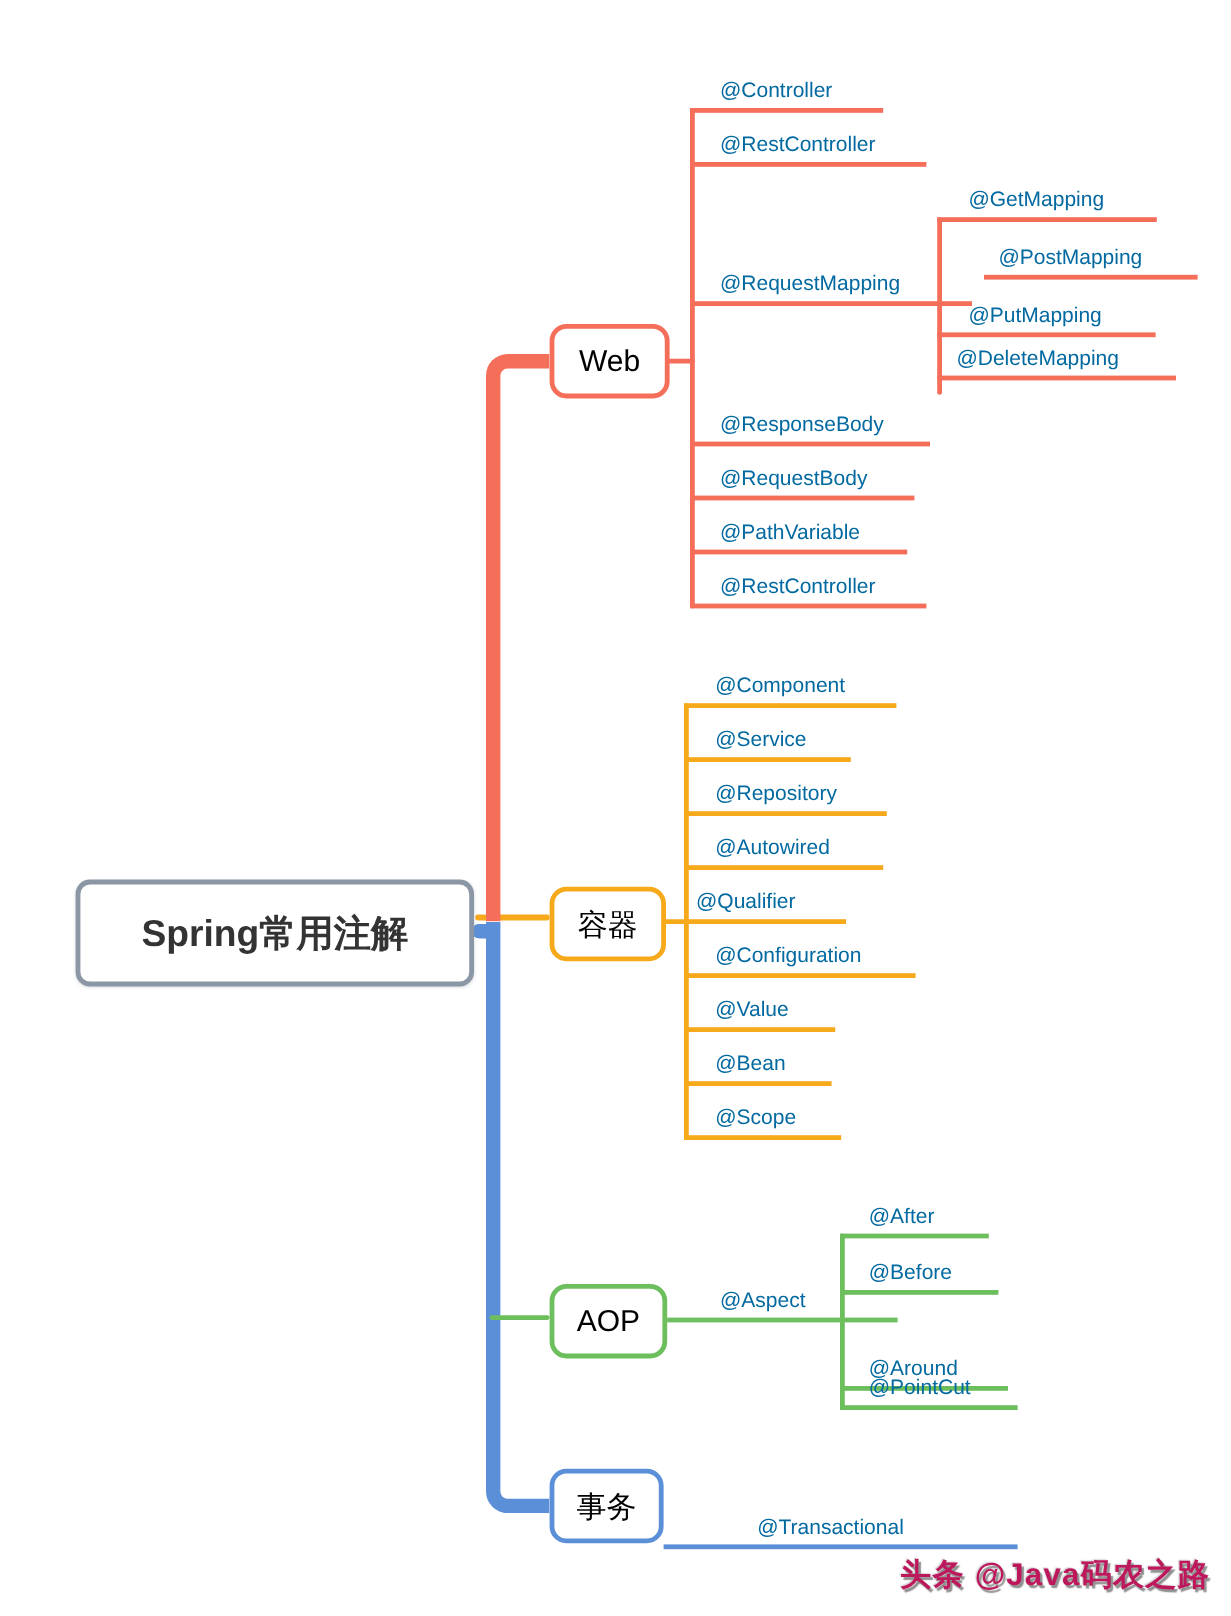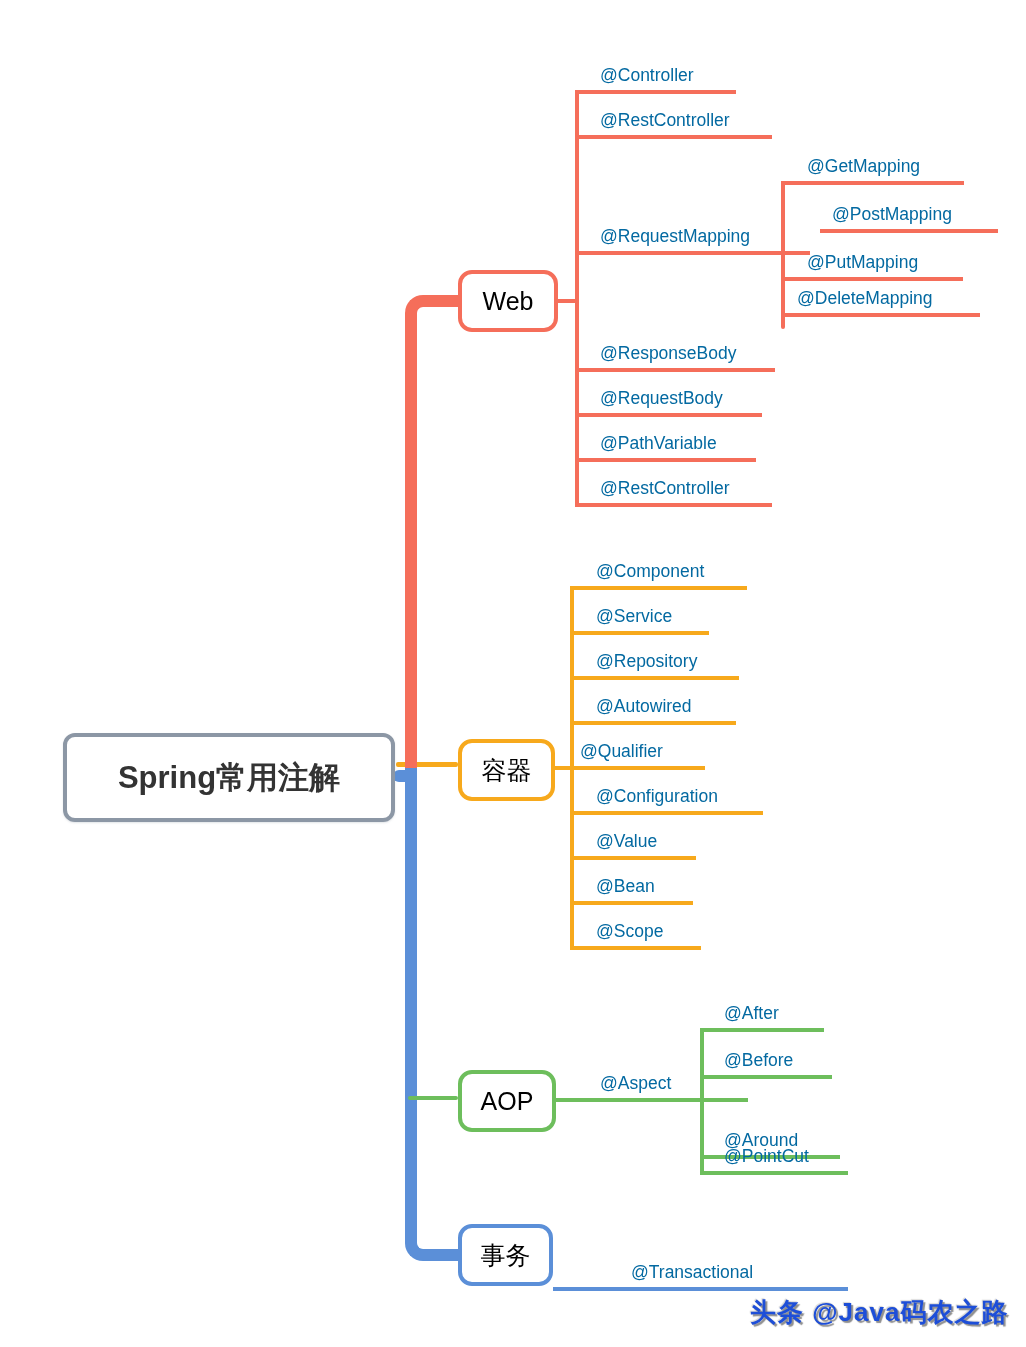--- a/index.html
+++ b/index.html
@@ -24,21 +24,21 @@
   .node{position:absolute;box-sizing:border-box;background:#ffffff;
         border:4px solid #000;border-radius:14px;display:flex;align-items:center;
         justify-content:center;color:#000000;font-size:25px;}
   .node.cjk{font-weight:normal;}
   .root-node{position:absolute;box-sizing:border-box;background:#ffffff;
         border:4px solid #8C97A5;border-radius:12px;display:flex;align-items:center;
         justify-content:center;color:#333333;font-size:31px;font-weight:bold;
         box-shadow:0 1px 2px rgba(140,151,165,0.25);}
 
   .watermark{position:absolute;font-size:26px;font-weight:bold;letter-spacing:1px;
-        color:#1d4ed8;white-space:nowrap;
+        color:#be185d;white-space:nowrap;
         text-shadow:2px 2px 1px #8f8f8f,-1px -1px 1px #d4d4d4;}
 </style>
 </head>
 <body>
 
 <div id="canvas">
 
   <div class="hline" style="left:396px;top:762px;width:62px;height:5px;background:#F7A91C;"></div>
   <div class="trunk trunk-up" style="left:405px;top:295px;width:53px;height:473px;"></div>
   <div class="trunk trunk-down" style="left:405px;top:768px;width:53px;height:493px;"></div>

